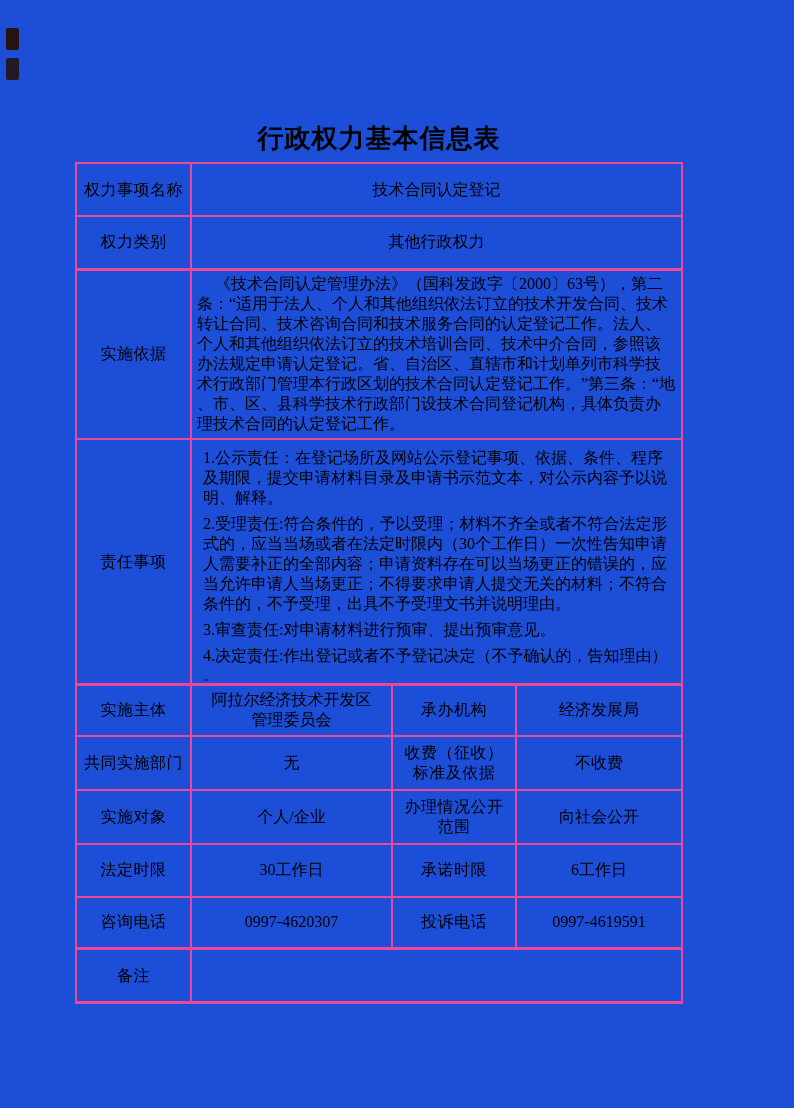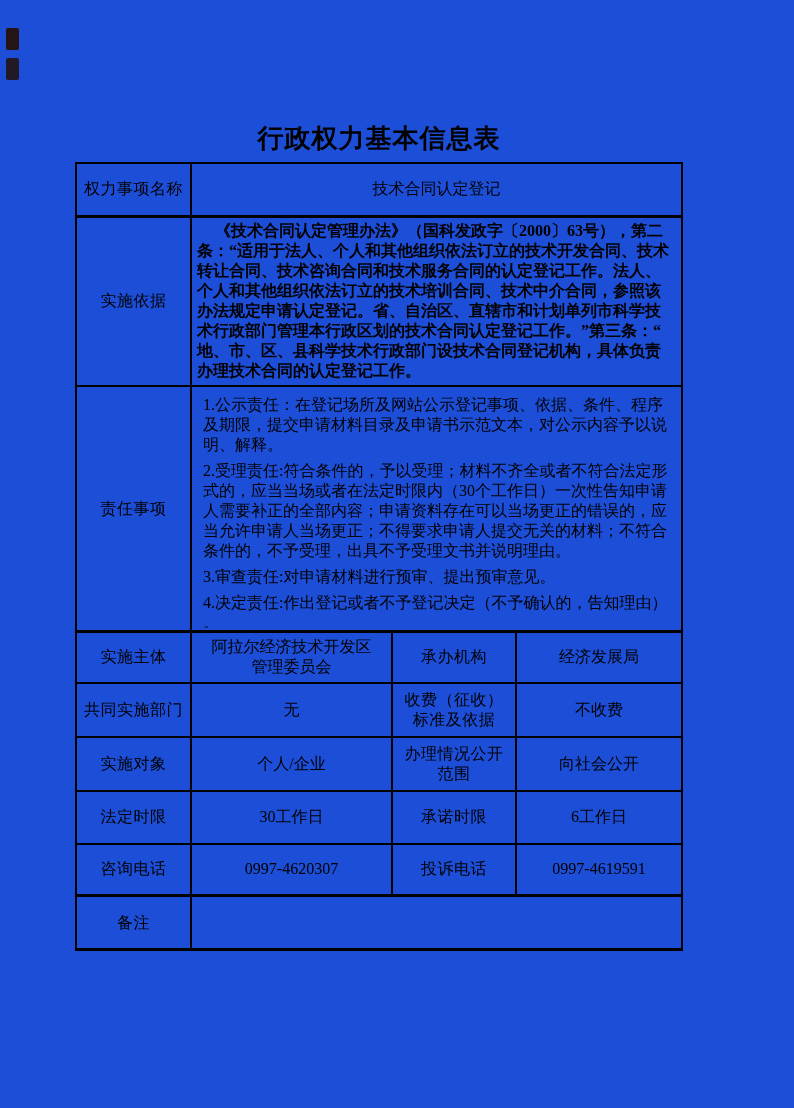--- a/index.html
+++ b/index.html
@@ -18,33 +18,33 @@
     position:absolute;left:75px;top:123px;width:608px;
     text-align:center;font-size:26px;font-weight:bold;
     letter-spacing:1px;line-height:32px;
   }
   table.info{
     position:absolute;left:75px;top:162px;
     border-collapse:collapse;table-layout:fixed;
     width:608px;
   }
   table.info td{
-    border:2px solid #000000;
+    border:2px solid #ec4899;
     padding:2px 5px;
     vertical-align:middle;
     font-size:16px;
     line-height:20px;
     overflow:hidden;
   }
   td.lbl{ text-align:center;font-size:15px;letter-spacing:0.5px; }
   td.val{ text-align:center; }
   tr.thick-top td{ border-top-width:3px; }
   table.info tr:last-child td{ border-bottom-width:3px; }
   .cjk-wrap{ word-break:break-all;line-break:anywhere; }
-  td.basis-cell{ text-align:left;font-weight:bold; }
+  td.basis-cell{ text-align:left; }
   .basis-text{ text-indent:18px;margin:0; }
   td.resp-cell{ vertical-align:top;text-align:left;line-height:19.5px; }
   .resp-clip{ height:239px;overflow:hidden; }
   .resp-clip div{ margin:6px; }
   .narrow-val{ max-width:172px;margin:0 auto; }
 </style>
 </head>
 <body>
 
 <div class="page">
@@ -61,20 +61,24 @@
         <col style="width:124px">
         <col style="width:166px">
     </colgroup>
 
     <tbody>
         <tr style="height:53px">
       <td class="lbl">权力事项名称</td>
       <td class="val" colspan="3">技术合同认定登记</td>
     </tr>
 
+    <tr style="height:53px">
+      <td class="lbl">权力类别</td>
+      <td class="val" colspan="3">其他行政权力</td>
+    </tr>
 
     <tr style="height:170px" class="thick-top">
       <td class="lbl">实施依据</td>
       <td class="basis-cell" colspan="3">
         <p class="basis-text cjk-wrap">《技术合同认定管理办法》（国科发政字〔2000〕63号），第二条：“适用于法人、个人和其他组织依法订立的技术开发合同、技术转让合同、技术咨询合同和技术服务合同的认定登记工作。法人、个人和其他组织依法订立的技术培训合同、技术中介合同，参照该办法规定申请认定登记。省、自治区、直辖市和计划单列市科学技术行政部门管理本行政区划的技术合同认定登记工作。”第三条：“地、市、区、县科学技术行政部门设技术合同登记机构，具体负责办理技术合同的认定登记工作。</p>
       </td>
     </tr>
 
     <tr style="height:243px">
       <td class="lbl">责任事项</td>

